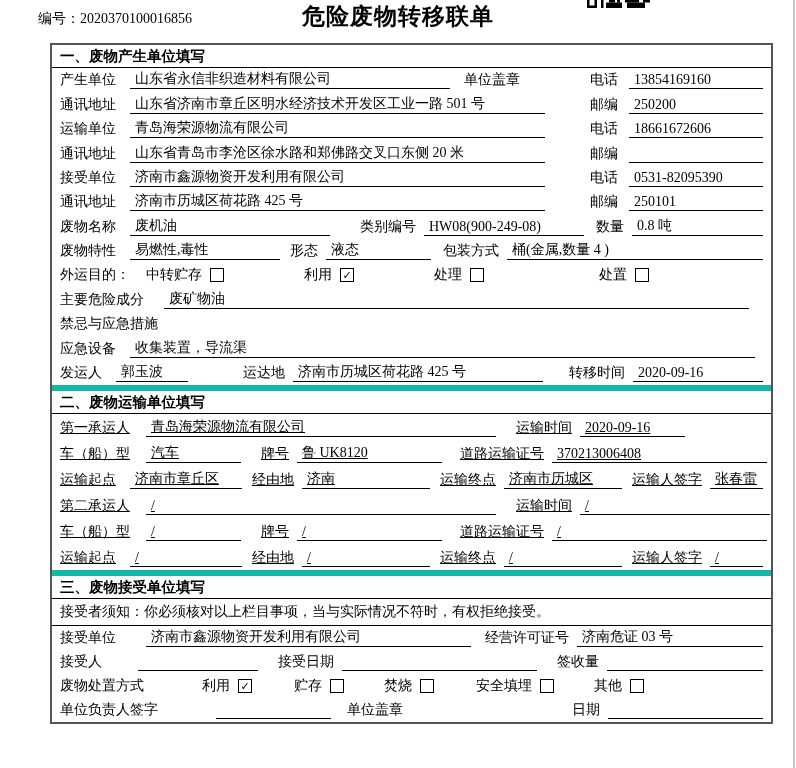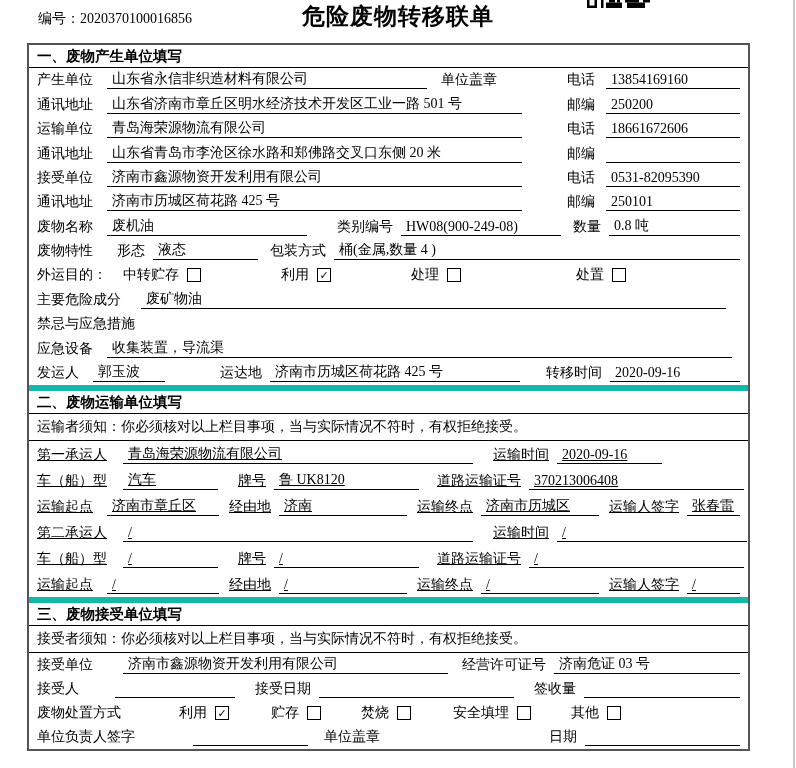--- a/index.html
+++ b/index.html
@@ -5,21 +5,21 @@
   html,body{margin:0;padding:0;}
   body{
     width:796px;height:768px;position:relative;background:#fff;color:#000;
     font-family:"Liberation Serif","DejaVu Serif",serif;font-size:14px;overflow:hidden;
   }
   .serial{position:absolute;left:38px;top:10px;white-space:nowrap;}
   .doc-title{position:absolute;left:0;right:0;top:1px;text-align:center;font-size:23px;font-weight:bold;letter-spacing:1px;}
   .qr{position:absolute;left:587px;top:0;}
   .page-edge{position:absolute;right:1px;top:0;bottom:0;width:2px;background:#c9c9c9;}
 
-  .form{position:absolute;left:27px;top:43px;width:723px;border:2px solid #555;box-sizing:border-box;background:#fff;}
+  .form{position:absolute;left:50px;top:43px;width:723px;border:2px solid #555;box-sizing:border-box;background:#fff;}
   .sec-h{font-weight:bold;font-size:14.5px;height:22px;line-height:22px;padding:0 8px;border-bottom:1px solid #000;}
   .sec-h.mid{border-top:6px solid #14b8a6;}
   .notice{height:26px;line-height:26px;padding:0 8px;border-bottom:1px solid #000;white-space:nowrap;}
 
   .row{display:flex;align-items:flex-end;height:24.4px;padding:0 8px 3px 8px;box-sizing:border-box;white-space:nowrap;}
   .s2 .row{height:26px;text-decoration:underline;}
   .s3 .row{height:24px;}
   .row.cb{align-items:center;padding-bottom:0;}
 
   .lbl{white-space:nowrap;flex-shrink:0;}
@@ -133,20 +133,21 @@
     <span class="lbl w70">废物名称</span>
     <span class="u vw200">废机油</span>
     <span class="lbl ml30">类别编号</span>
     <span class="u vw160 ml8">HW08(900-249-08)</span>
     <span class="lbl ml12">数量</span>
     <span class="u grow ml8">0.8 吨</span>
   </div>
 
   <div class="row">
     <span class="lbl w70">废物特性</span>
+    <span class="u vw150">易燃性,毒性</span>
     <span class="lbl ml10">形态</span>
     <span class="u vw105 ml8">液态</span>
     <span class="lbl ml12">包装方式</span>
     <span class="u grow ml8">桶(金属,数量 4 )</span>
   </div>
 
   <div class="row cb">
     <span class="lbl w82">外运目的：</span>
     <span class="opt ml4">
       <span>中转贮存</span>
@@ -184,21 +185,20 @@
     <span class="lbl w56">发运人</span>
     <span class="u vw72">郭玉波</span>
     <span class="lbl ml55">运达地</span>
     <span class="u vw250 ml8">济南市历城区荷花路 425 号</span>
     <span class="lbl ml26">转移时间</span>
     <span class="u grow ml8">2020-09-16</span>
   </div>
 
   <div class="s2">
     <div class="sec-h mid">二、废物运输单位填写</div>
-    <div class="notice">运输者须知：你必须核对以上栏目事项，当与实际情况不符时，有权拒绝接受。</div>
 
     <div class="row">
       <span class="lbl w86">第一承运人</span>
       <span class="u vw350">青岛海荣源物流有限公司</span>
       <span class="lbl ml20">运输时间</span>
       <span class="u vw105 ml8">2020-09-16</span>
     </div>
 
     <div class="row">
       <span class="lbl w86">车（船）型</span>

